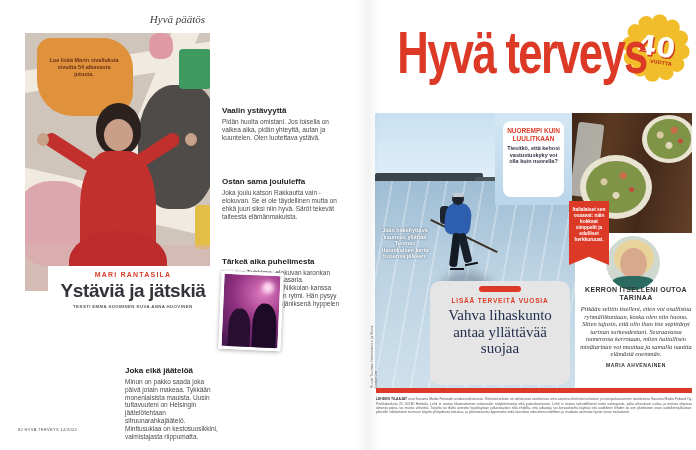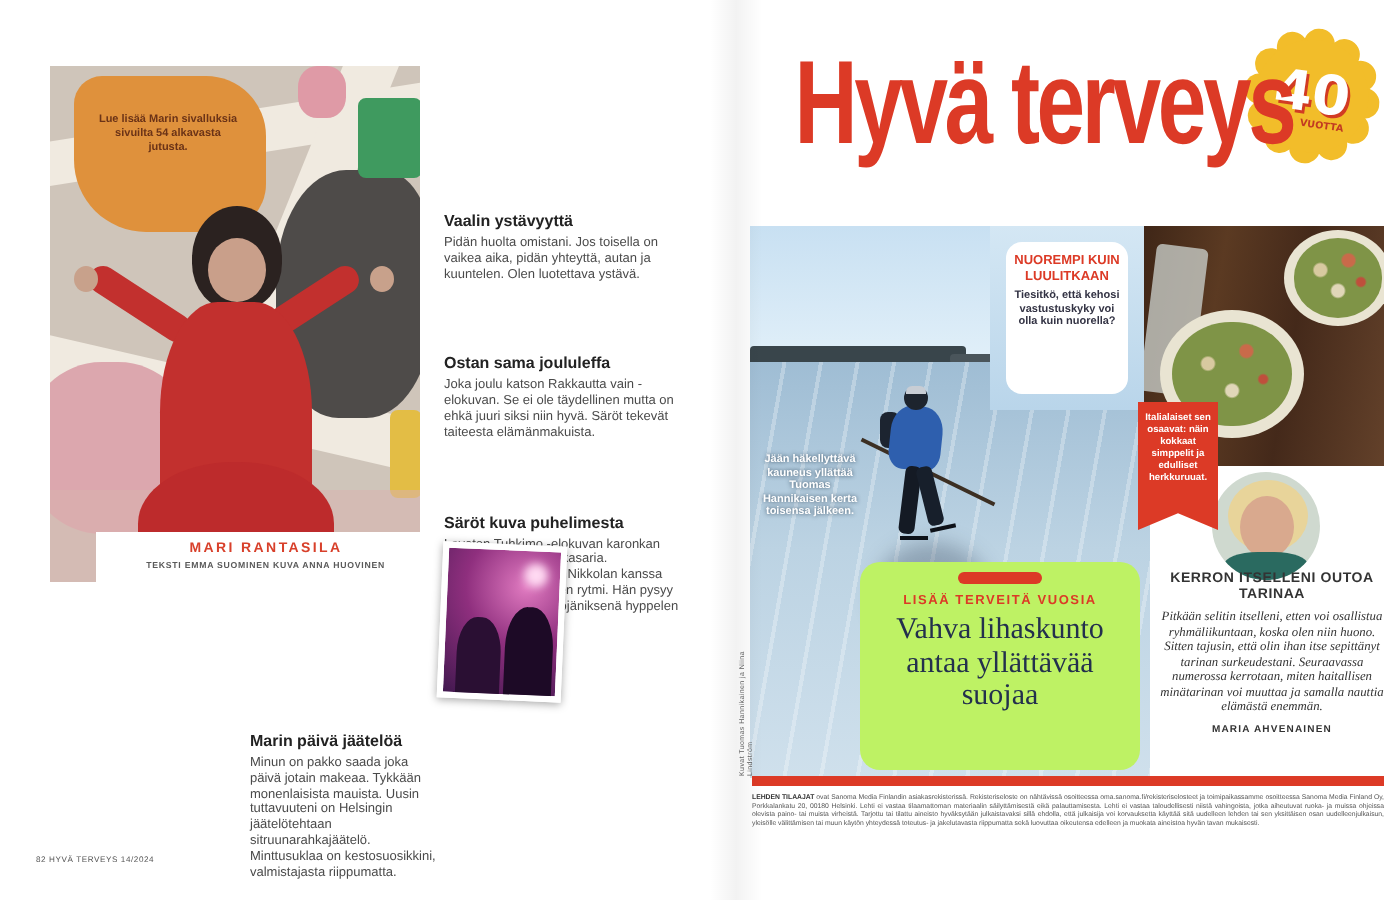--- a/index.html
+++ b/index.html
@@ -82,21 +82,21 @@
   .skater .head { position:absolute; left:25px; top:0px; width:12px; height:12px; background:#1d242e; border-radius:50%; }
   .skater .cap { position:absolute; left:26px; top:0px; width:10px; height:4px; background:#c8cdd4; border-radius:3px 3px 0 0; }
   .skater .jacket { position:absolute; left:18px; top:10px; width:26px; height:32px; background:#2e5fae; border-radius:40% 40% 28% 28%; transform:rotate(6deg); }
   .skater .pack { position:absolute; left:13px; top:13px; width:10px; height:18px; background:#1c2430; border-radius:4px; }
   .skater .leg1 { position:absolute; left:24px; top:40px; width:8px; height:34px; background:#141a24; transform:rotate(7deg); border-radius:3px; }
   .skater .leg2 { position:absolute; left:34px; top:40px; width:8px; height:30px; background:#171f2b; transform:rotate(-14deg); border-radius:3px; }
   .skater .skate1 { position:absolute; left:23px; top:75px; width:14px; height:2px; background:#0d1118; }
   .skater .skate2 { position:absolute; left:38px; top:70px; width:13px; height:2px; background:#0d1118; transform:rotate(-12deg); }
   .sk-caption { position:absolute; left:5px; top:114px; width:50px; text-align:center;
     font-size:5.5px; line-height:6.6px; font-weight:bold; color:#fff; text-shadow:0 0 2px rgba(20,40,60,.8); }
-  .rp-featurebox { position:absolute; left:58px; top:281px; width:140px; height:104px; background:#bef264;
+  .rp-featurebox { position:absolute; left:58px; top:281px; width:140px; height:104px; background:#e5e5e5;
     border-radius:10px; text-align:center; z-index:4; padding-top:5px; }
   .fb-dash { width:42px; height:6px; background:#dc3a26; border-radius:3px; margin:0 auto 5px auto; }
   .fb-kicker { font-size:6.5px; font-weight:bold; letter-spacing:.8px; color:#dc3a26; margin-bottom:3px; }
   .fb-headline { font-family:"Liberation Serif", serif; font-size:15px; line-height:16.5px; color:#23304d; padding:0 6px; }
   .rp-teaser { position:absolute; left:123px; top:113px; width:77px; height:92px; z-index:3;
     background:linear-gradient(#d4e7f4,#b9d5ea); }
   .teaser-card { position:absolute; left:8px; top:8px; width:61px; height:76px; background:#fff; border-radius:8px;
     text-align:center; padding:6px 3px; }
   .teaser-title { font-size:6.5px; line-height:7.6px; font-weight:bold; color:#dc3a26; margin-bottom:3px; }
   .teaser-text { font-size:5.5px; line-height:6.6px; font-weight:bold; color:#334; }
@@ -132,20 +132,21 @@
     transform:rotate(-90deg); transform-origin:left top; letter-spacing:.3px;
     transform:rotate(-90deg) scale(0.7); }
 </style>
 </head>
 <body>
 
 <div class="spread">
 
   <div class="page page-left">
 
+    <div class="lp-header">Hyvä päätös</div>
 
     <div class="lp-photo">
       <div class="mural-stripe st1"></div>
       <div class="mural-stripe st2"></div>
       <div class="mural-stripe st3"></div>
       <div class="patch-orange"></div>
       <div class="patch-pinkblob"></div>
       <div class="patch-gray"></div>
       <div class="patch-green"></div>
       <div class="patch-pinksm"></div>
@@ -157,49 +158,50 @@
       <div class="fig-hand hand-l"></div>
       <div class="fig-hand hand-r"></div>
       <div class="fig-hair"></div>
       <div class="fig-face"></div>
       <div class="fig-dress"></div>
       <div class="fig-skirt"></div>
     </div>
 
     <div class="lp-titlebox">
       <div class="lp-kicker">MARI RANTASILA</div>
+      <div class="lp-headline">Ystäviä ja jätskiä</div>
       <div class="lp-byline">TEKSTI EMMA SUOMINEN KUVA ANNA HUOVINEN</div>
     </div>
 
     <div class="lp-col col-right">
       <div class="article">
         <h3>Vaalin ystävyyttä</h3>
         <p>Pidän huolta omistani. Jos toisella on vaikea aika, pidän yhteyttä, autan ja kuuntelen. Olen luotettava ystävä.</p>
       </div>
       <div class="article">
         <h3>Ostan sama joululeffa</h3>
         <p>Joka joulu katson Rakkautta vain -elokuvan. Se ei ole täydellinen mutta on ehkä juuri siksi niin hyvä. Säröt tekevät taiteesta elämänmakuista.</p>
       </div>
       <div class="article">
-        <h3>Säröt kuva puhelimesta</h3>
+        <h3>Tärkeä aika puhelimesta</h3>
         <p>Levoton Tuhkimo -elokuvan karonkan pukeutumiskoodi oli kasaria. Apulaisohjaaja Tuula Nikkolan kanssa meillä on samanlainen rytmi. Hän pysyy perässäni, kun sähköjäniksenä hyppelen kuvauksissa.</p>
       </div>
     </div>
 
     <div class="lp-smallphoto">
       <div class="party-bg"></div>
       <div class="party-sil1"></div>
       <div class="party-sil2"></div>
       <div class="party-glow"></div>
     </div>
 
 
     <div class="lp-col col-bot2">
       <div class="article">
-        <h3>Marin päivä jäätelöä</h3>
+        <h3>Joka eikä jäätelöä</h3>
         <p>Minun on pakko saada joka päivä jotain makeaa. Tykkään monenlaisista mauista. Uusin tuttavuuteni on Helsingin jäätelötehtaan sitruunarahkajäätelö. Minttusuklaa on kestosuosikkini, valmistajasta riippumatta.</p>
       </div>
     </div>
 
     <div class="lp-footer">82  HYVÄ TERVEYS 14/2024</div>
   </div>
 
   <div class="page page-right">
 
     <div class="rp-badge">

